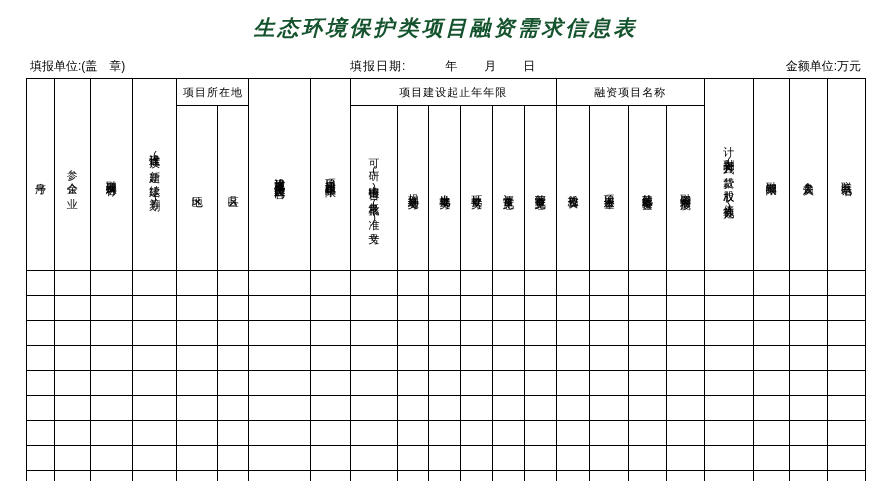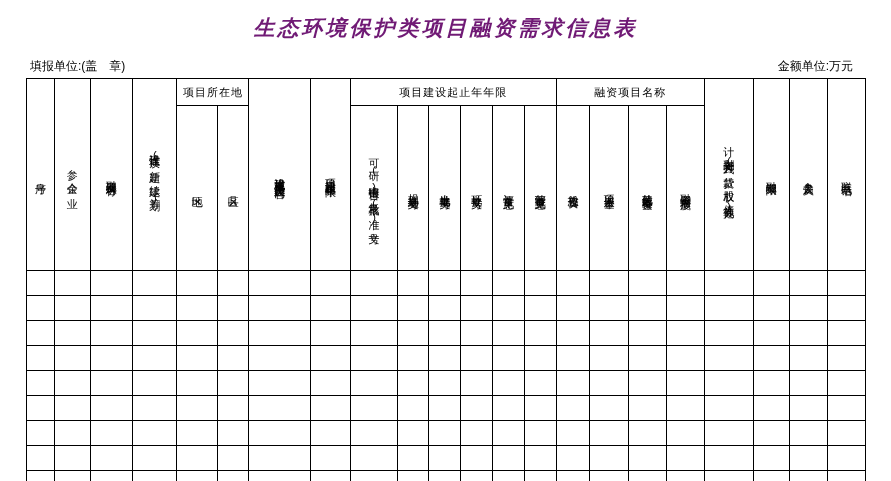--- a/index.html
+++ b/index.html
@@ -21,42 +21,42 @@
     height: 481px;
   }
   .title {
     text-align: center;
     font-family: "Liberation Serif", serif;
     font-size: 21px;
     font-weight: bold;
     font-style: italic;
     letter-spacing: 3px;
     margin-top: 14px;
-    color: #701a75;
+    color: #14532d;
   }
   .meta-row {
     position: relative;
     margin: 16px 26px 4px 30px;
     height: 16px;
     font-size: 12px;
   }
   .meta-left {
     position: absolute;
     left: 0;
     top: 0;
   }
   .meta-center {
     position: absolute;
     left: 320px;
     top: 0;
     letter-spacing: 1px;
   }
   .meta-right {
     position: absolute;
-    right: 12px;
+    right: 4px;
     top: 0;
   }
   table.form {
     border-collapse: collapse;
     table-layout: fixed;
     margin-left: 26px;
     width: 840px;
   }
   table.form td, table.form th {
     border: 1px solid #000;
@@ -103,20 +103,21 @@
 </style>
 </head>
 <body>
 
 <div class="page">
 
   <div class="title">生态环境保护类项目融资需求信息表</div>
 
   <div class="meta-row">
     <span class="meta-left">填报单位:(盖　章)</span>
+    <span class="meta-center">填报日期:　　　年　　月　　日</span>
     <span class="meta-right">金额单位:万元</span>
   </div>
 
   <table class="form">
     <colgroup>
       <col style="width:26px">
       <col style="width:34px">
       <col style="width:40px">
       <col style="width:42px">
       <col style="width:38px">

